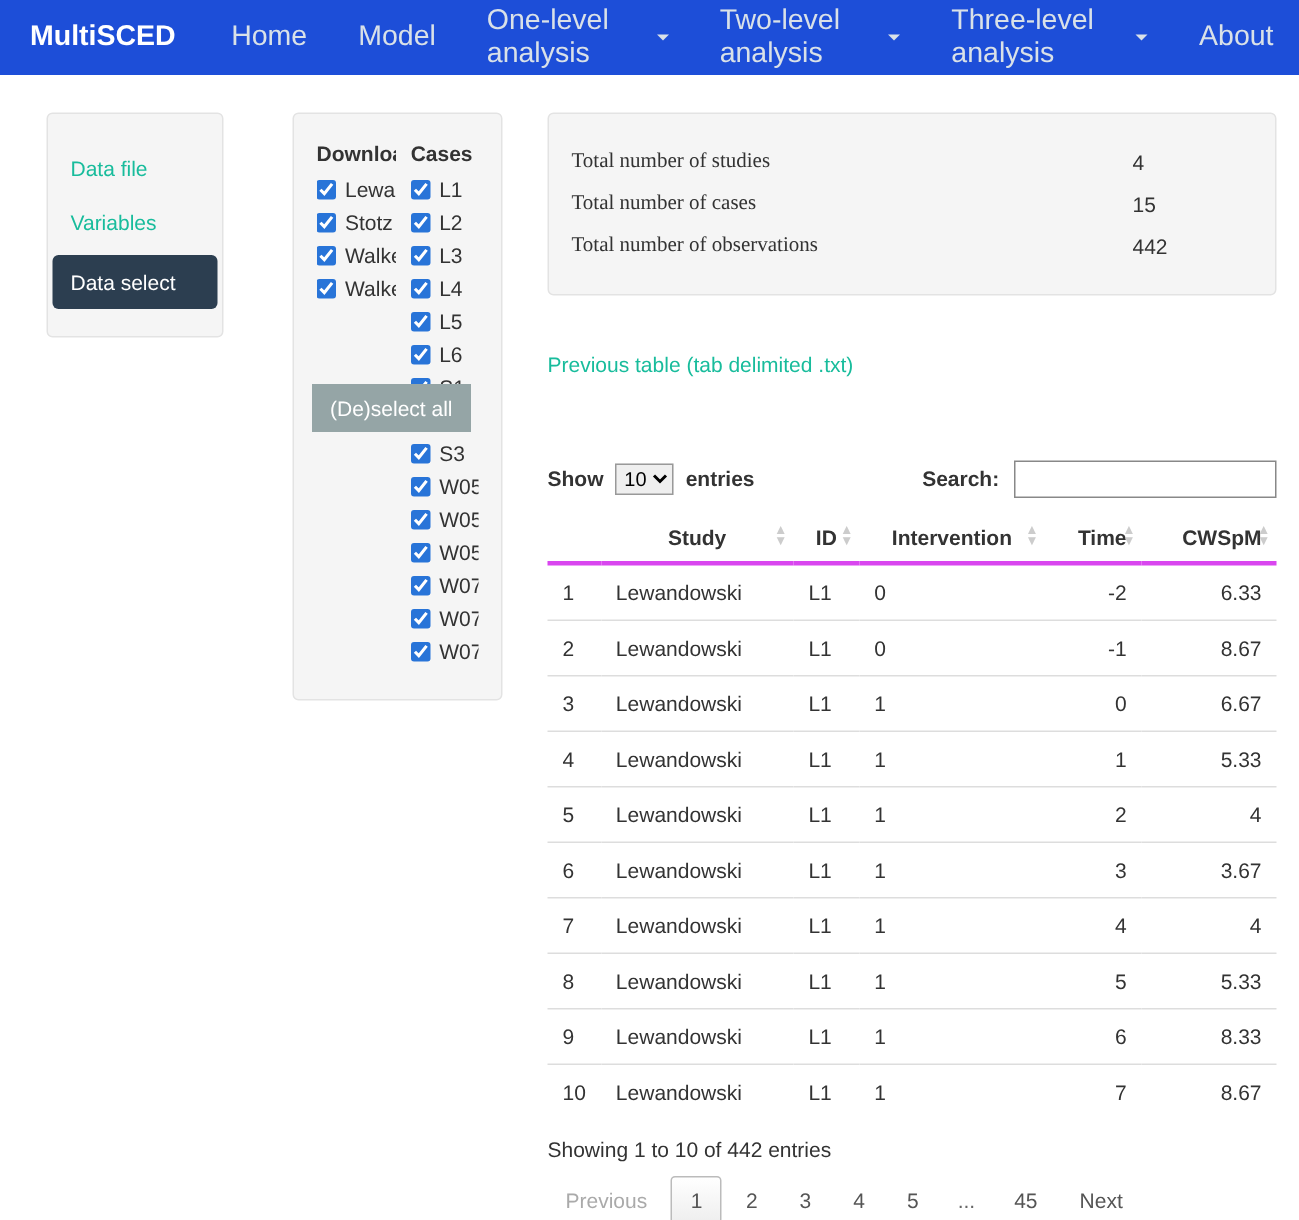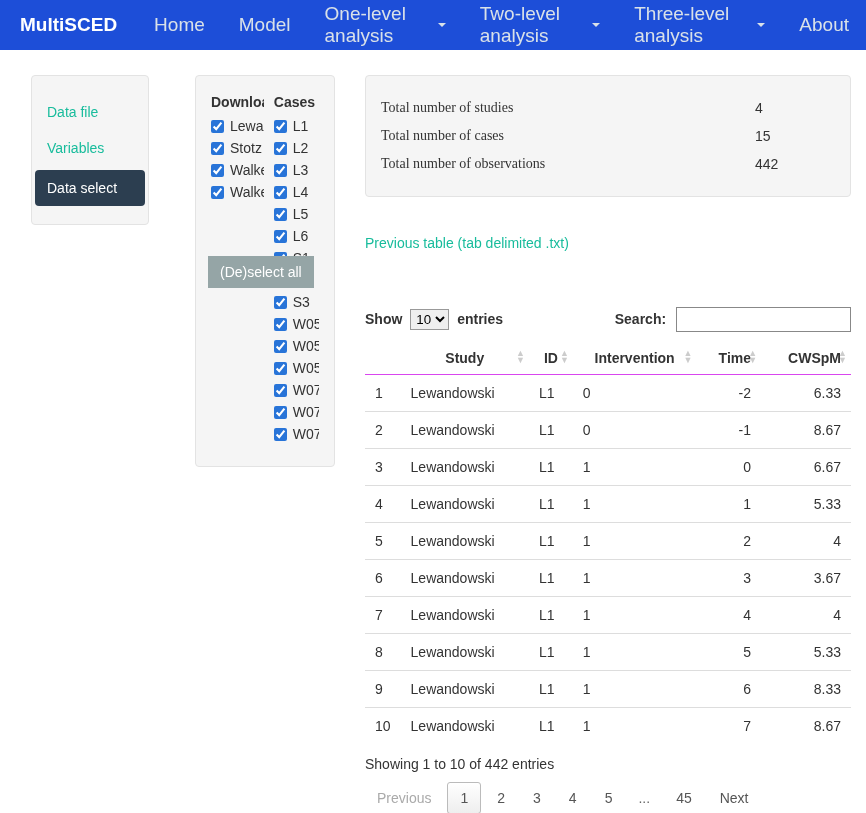--- a/index.html
+++ b/index.html
@@ -34,21 +34,21 @@
 .summary-val { width: 80px; }
 
 .link-teal { color: #18bc9c; text-decoration: none; cursor: pointer; display: inline-block; margin: 18px 0; }
 
 .dt-controls { display: flex; justify-content: space-between; align-items: center; margin-bottom: 10px; }
 .dt-controls label { font-weight: 700; margin-top: 38px; }
 .dt-controls select { margin: 0 4px; border: 1px solid #999; padding: 1px; }
 .dt-controls input[type=search] { border: 1px solid #888; padding: 4px; width: 175px; margin-left: 6px; font-weight: 400; }
 
 table.data { width: 100%; border-collapse: collapse; }
-table.data th { text-align: center; padding: 8px 10px; border-bottom: 1px solid #d946ef; font-weight: 700; position: relative; }
+table.data th { text-align: center; padding: 8px 10px; border-bottom: 3px solid #d946ef; font-weight: 700; position: relative; }
 table.data th .sort { position: absolute; right: 4px; color: #ccc; font-size: 9px; line-height: 7px; }
 table.data td { padding: 10px 10px; border-top: 1px solid #ddd; }
 table.data td.idx { text-align: left; width: 30px; }
 table.data td.num { text-align: right; }
 table.data td.left { text-align: left; }
 table.data tbody tr { border-top: 1px solid #ddd; }
 
 .dt-footer { margin-top: 12px; }
 .dt-info { margin-bottom: 10px; }
 .pagination { display: flex; gap: 4px; align-items: center; }

